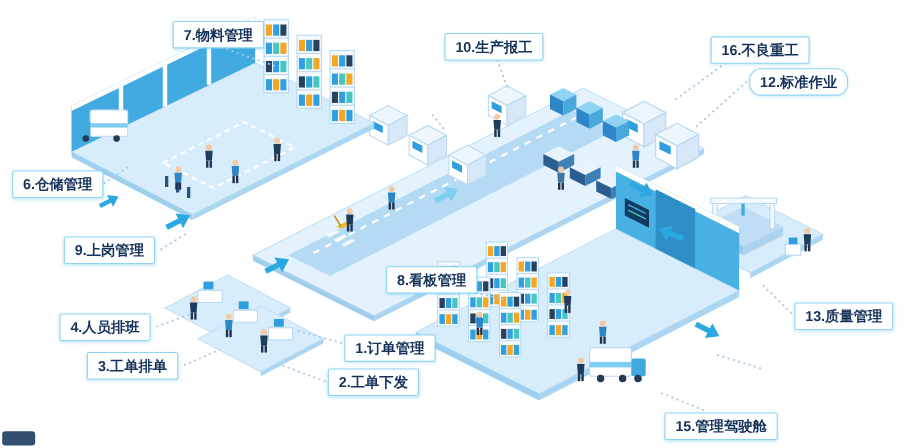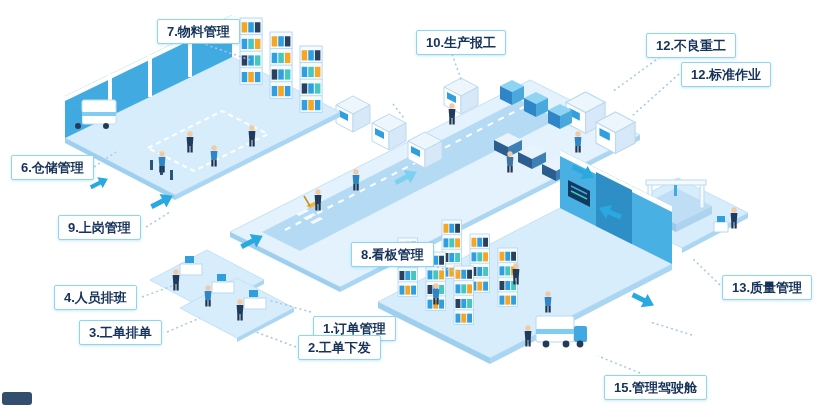--- a/index.html
+++ b/index.html
@@ -244,28 +244,28 @@
       <line x1="393" y1="104" x2="404" y2="118"></line>
       <line x1="452" y1="54" x2="462" y2="82"></line>
       <line x1="660" y1="57" x2="612" y2="92"></line>
       <line x1="679" y1="74" x2="632" y2="116"></line>
       <line x1="720" y1="285" x2="692" y2="258"></line>
       <line x1="692" y1="335" x2="650" y2="322"></line>
       <line x1="640" y1="373" x2="598" y2="356"></line>
     </g>
   </svg>
 
-  <div class="label" style="left:313px; top:316px;">1.订单管理</div>
+  <div class="label" style="left:313px; top:304px;">1.订单管理</div>
   <div class="label" style="left:298px; top:335px;">2.工单下发</div>
   <div class="label" style="left:79px;  top:320px;">3.工单排单</div>
   <div class="label" style="left:54px;  top:285px;text-align:right;">4.人员排班</div>
   <div class="label" style="left:58px;  top:215px;">9.上岗管理</div>
   <div class="label" style="left:11px;   top:155px;">6.仓储管理</div>
   <div class="label" style="left:157px; top:19px;">7.物料管理</div>
   <div class="label" style="left:351px; top:242px;">8.看板管理</div>
-  <div class="label" style="left:416px; top:30px;">10.生产报工</div>
-  <div class="label" style="left:646px; top:33px;">12.不良重工</div>
-  <div class="label" style="left:681px; top:62px;">12.标准作业</div>
+  <div class="label" style="left:404px; top:30px;">10.生产报工</div>
+  <div class="label" style="left:646px; top:33px;">16.不良重工</div>
+  <div class="label" style="left:681px; top:62px;border-radius:11px;">12.标准作业</div>
   <div class="label" style="left:722px; top:275px;">13.质量管理</div>
   <div class="label" style="left:604px; top:375px;">15.管理驾驶舱</div>
 
   <div class="watermark"></div>
 </div>
 
 </body></html>

